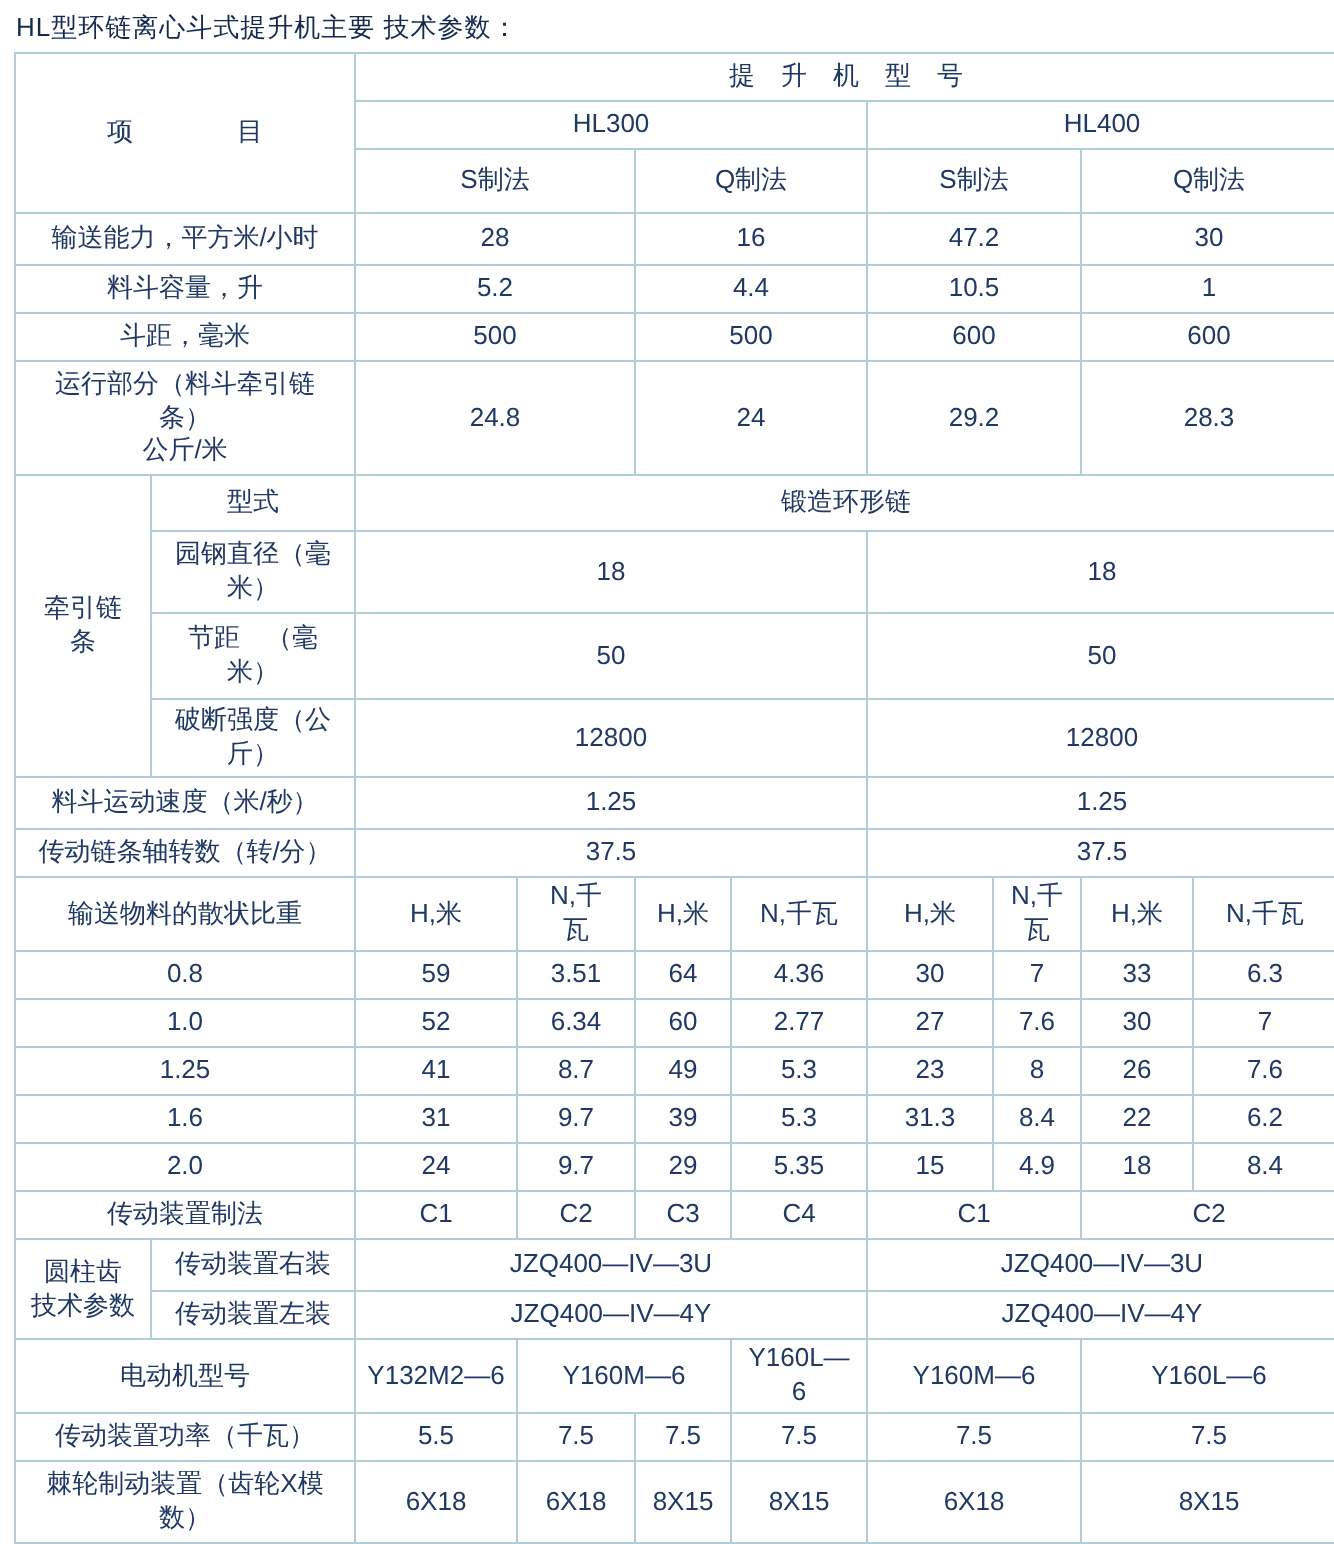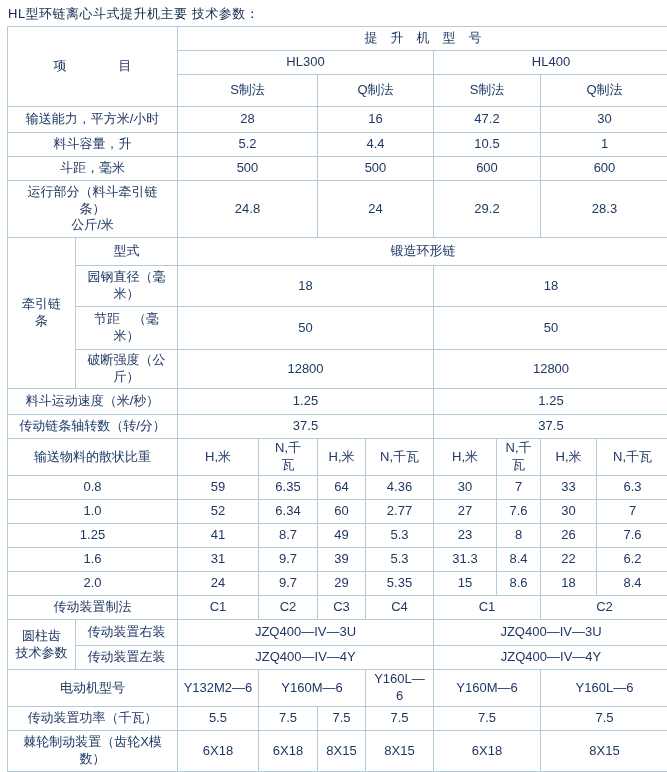--- a/index.html
+++ b/index.html
@@ -155,21 +155,21 @@
         <td>N,千瓦</td>
         <td>H,米</td>
         <td>N,千
 瓦</td>
         <td>H,米</td>
         <td>N,千瓦</td>
       </tr>
       <tr>
         <td colspan="2">0.8</td>
         <td>59</td>
-        <td>6.35</td>
+        <td>3.51</td>
         <td>64</td>
         <td>4.36</td>
         <td>30</td>
         <td>7</td>
         <td>33</td>
         <td>6.3</td>
       </tr>
       <tr>
         <td colspan="2">1.0</td>
         <td>52</td>
@@ -203,21 +203,21 @@
         <td>22</td>
         <td>6.2</td>
       </tr>
       <tr>
         <td colspan="2">2.0</td>
         <td>24</td>
         <td>9.7</td>
         <td>29</td>
         <td>5.35</td>
         <td>15</td>
-        <td>8.6</td>
+        <td>4.9</td>
         <td>18</td>
         <td>8.4</td>
       </tr>
       <tr>
         <td colspan="2">传动装置制法</td>
         <td>C1</td>
         <td>C2</td>
         <td>C3</td>
         <td>C4</td>
         <td colspan="2">C1</td>

